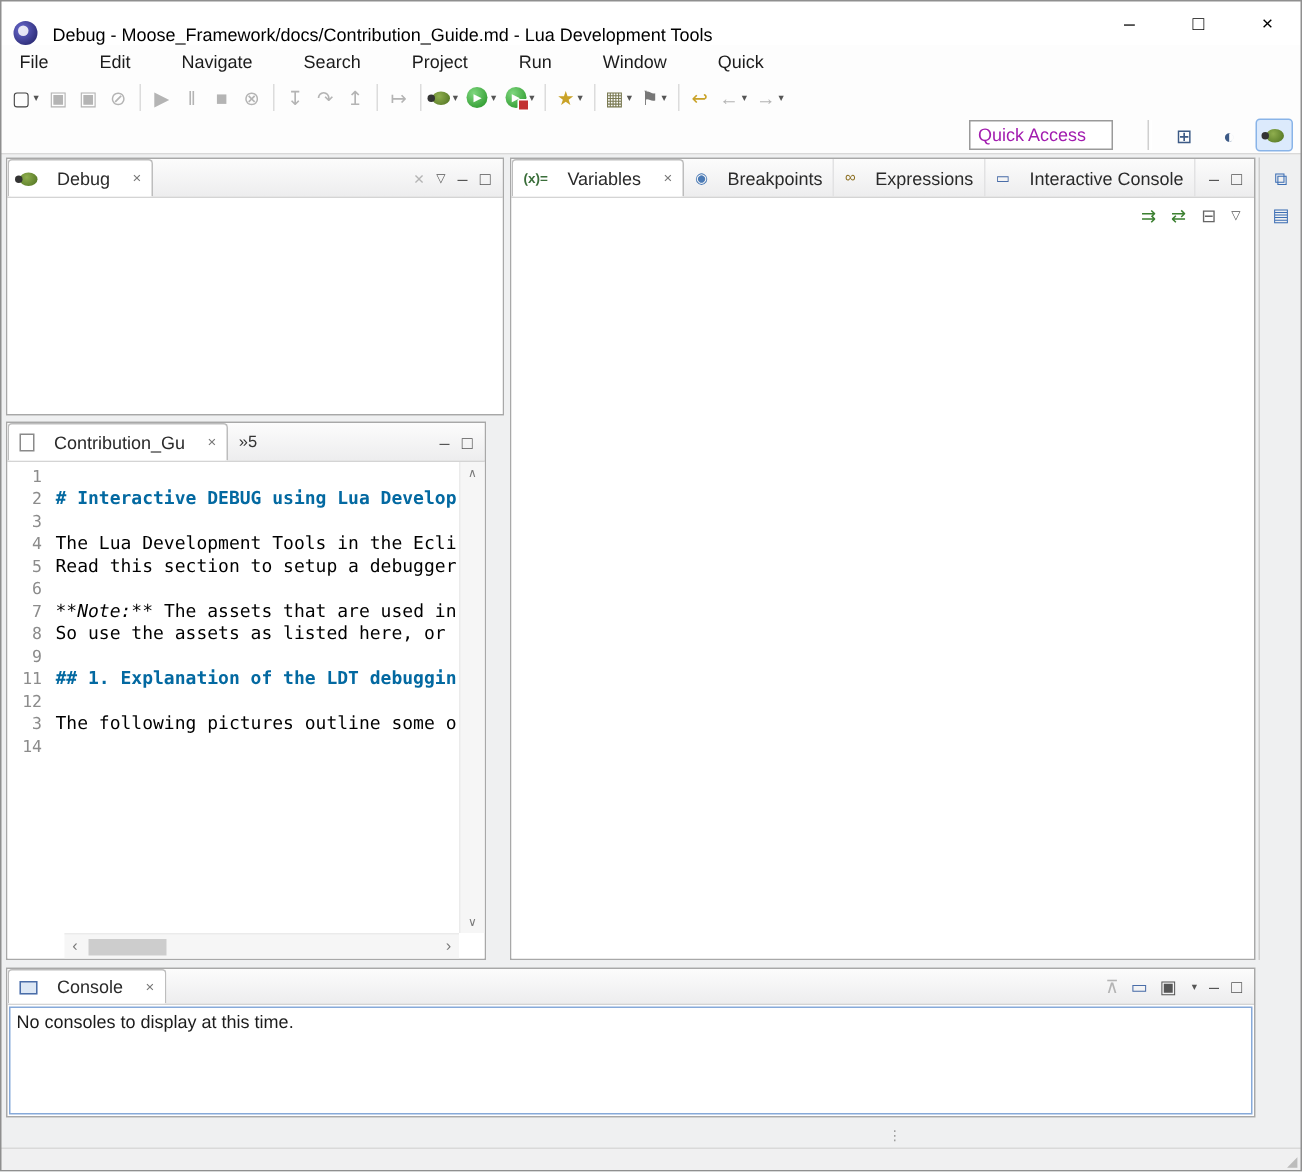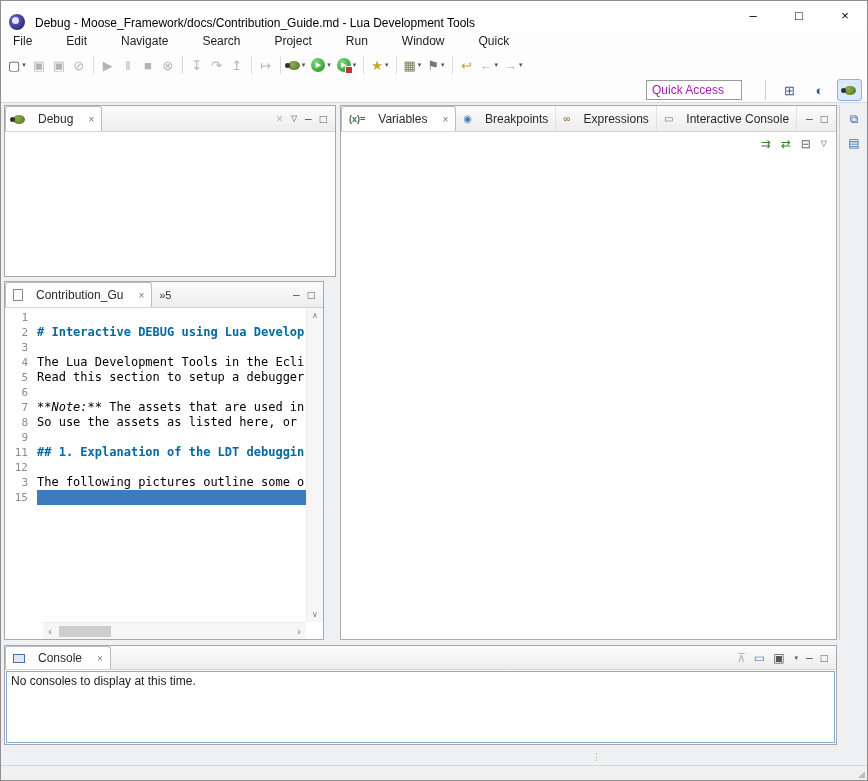--- a/index.html
+++ b/index.html
@@ -287,22 +287,22 @@
           <span class="ct h">## 1. Explanation of the LDT debuggin</span>
         </div>
       <div class="cl">
           <span class="ln">12</span>
           <span class="ct"></span>
         </div>
       <div class="cl">
           <span class="ln">3</span>
           <span class="ct">The following pictures outline some o</span>
         </div>
-      <div class="cl sel">
-          <span class="ln">15</span>
+      <div class="cl">
+          <span class="ln">14</span>
           <span class="ct"></span>
         </div>
     </div>
     <div class="vscroll">
       <span>∧</span>
       <span>∨</span>
     </div>
     <div class="hscroll">
       <span class="la">‹</span>
       <span class="hthumb"></span>

